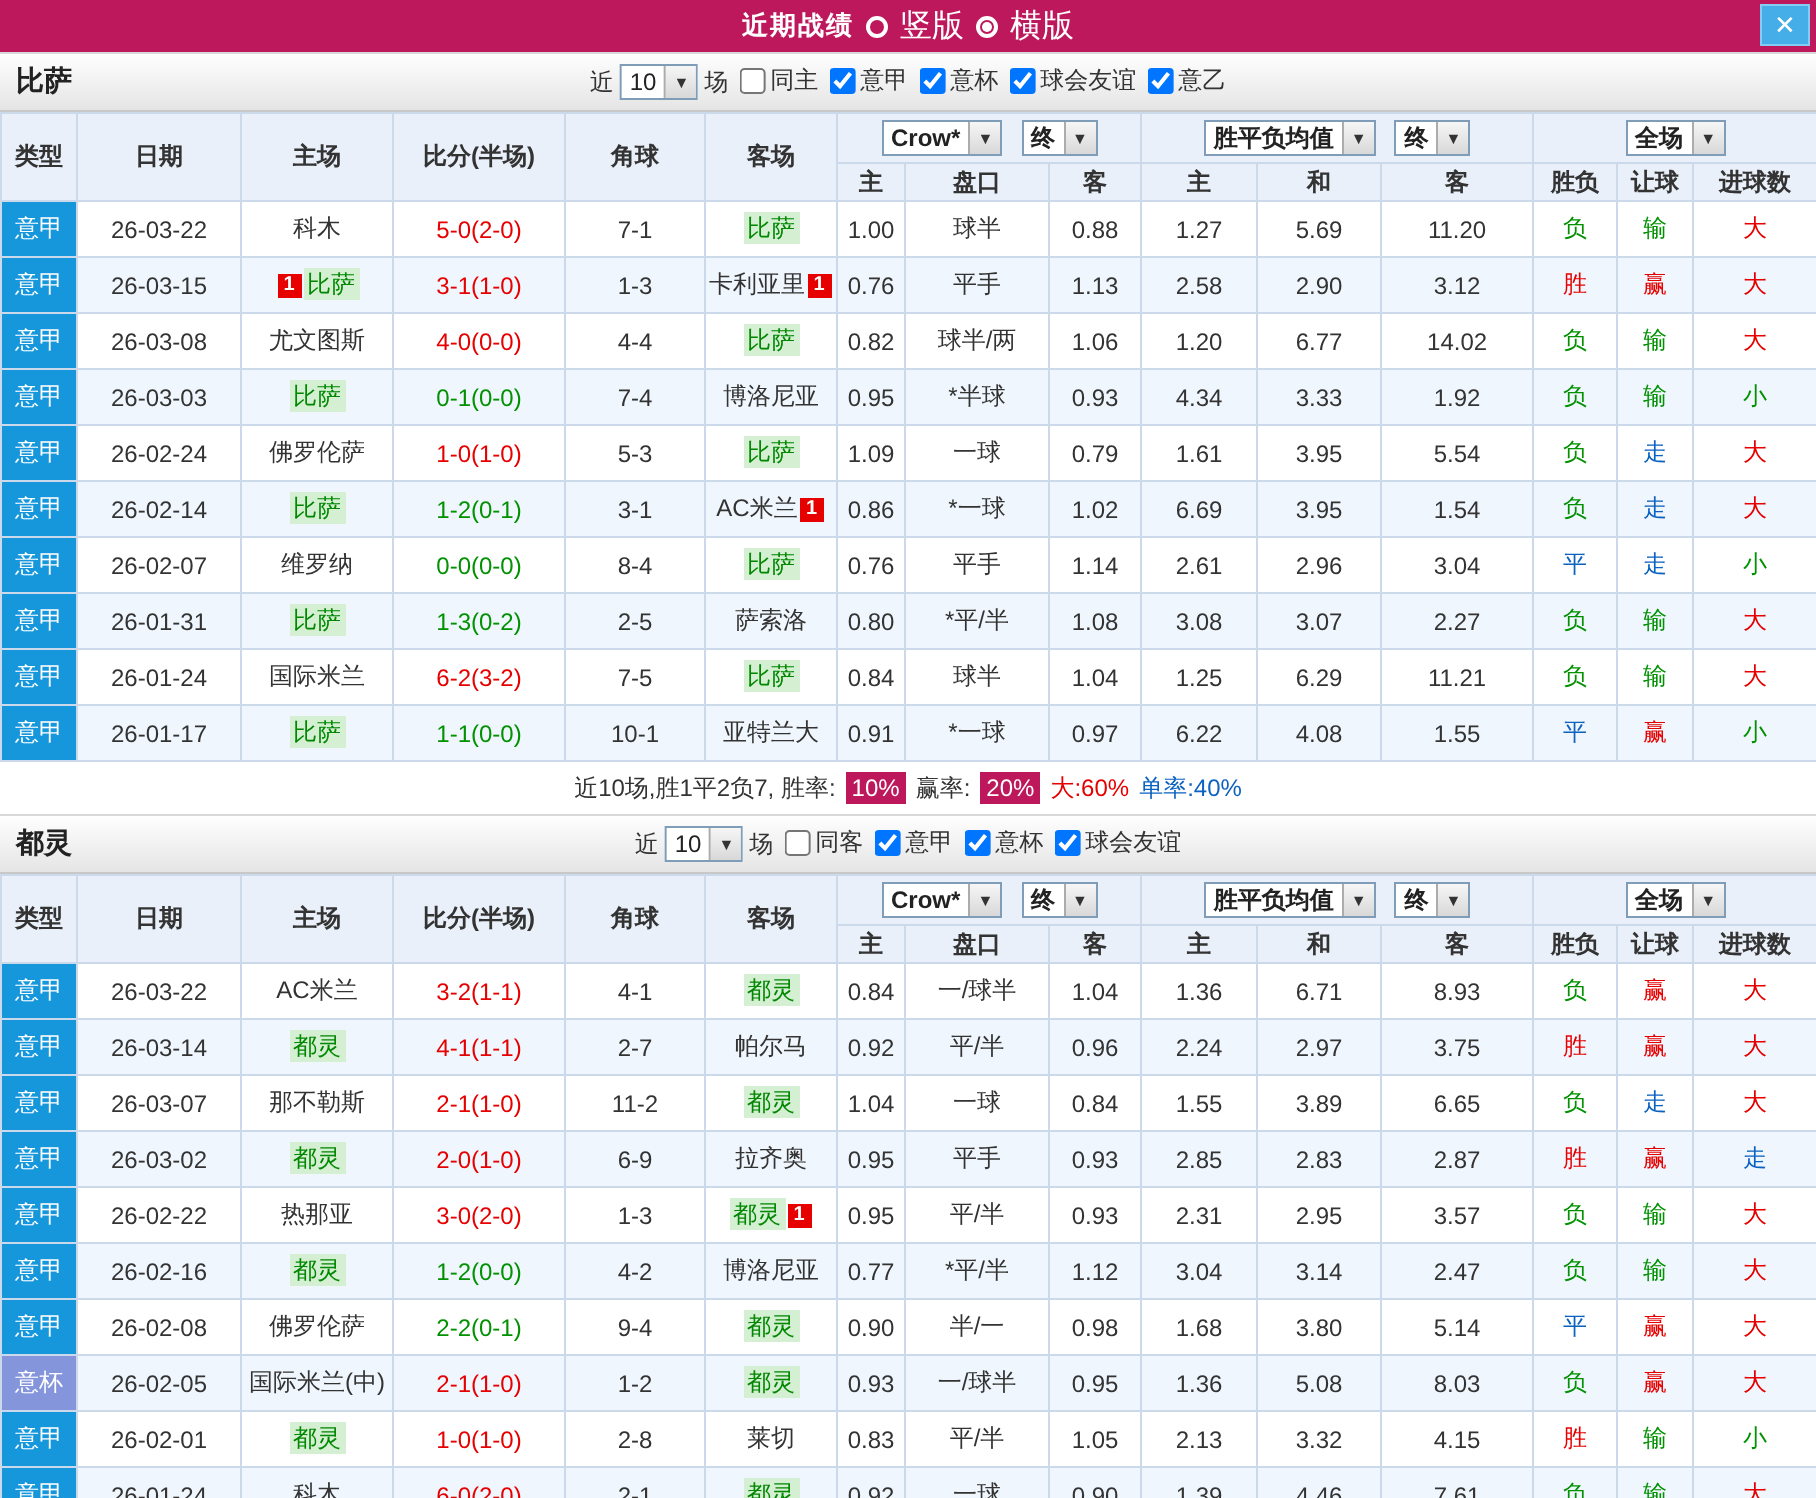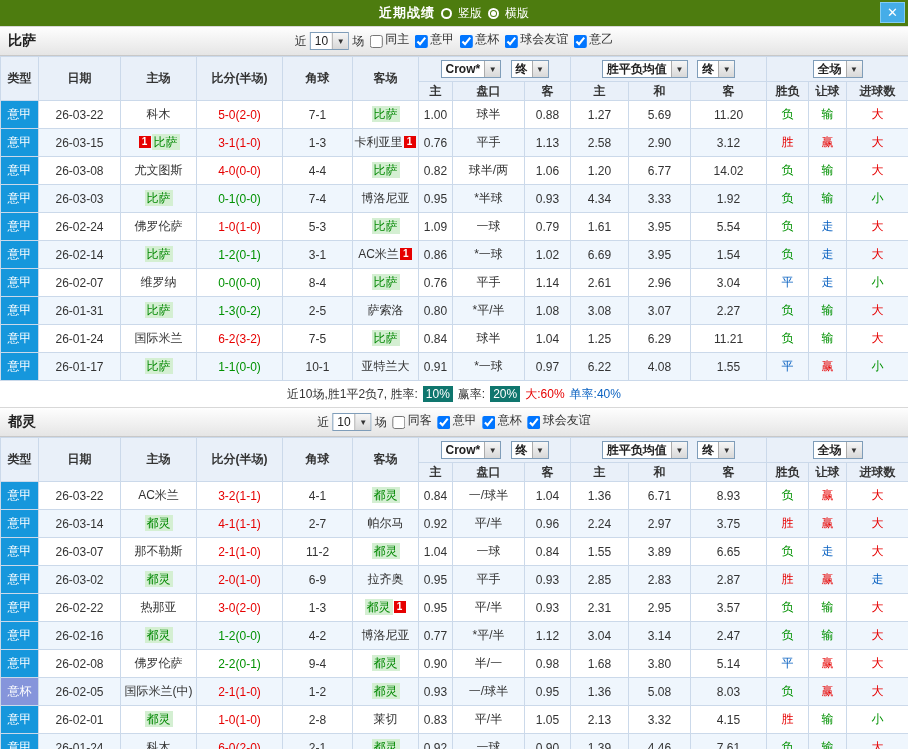--- a/index.html
+++ b/index.html
@@ -1,47 +1,47 @@
 <!DOCTYPE html>
 <html><head>
 <meta charset="utf-8">
 <style>
 *{margin:0;padding:0;box-sizing:border-box}
 html,body{width:908px;height:749px;overflow:hidden}
 body{font-family:"Liberation Sans","DejaVu Sans",sans-serif;font-size:12px;color:#333;background:#fff}
-.topbar{height:26px;background:#4d7c0f;position:relative;display:flex;align-items:center;justify-content:center;gap:6px;color:#fff}
+.topbar{height:26px;background:#be185d;position:relative;display:flex;align-items:center;justify-content:center;gap:6px;color:#fff}
 .topbar .title{font-weight:bold;font-size:13px;letter-spacing:1px}
 .radio{width:11px;height:11px;border:2px solid #fff;border-radius:50%;display:inline-block;position:relative;background:transparent;cursor:pointer}
 .radio.on::after{content:"";position:absolute;left:1px;top:1px;right:1px;bottom:1px;border-radius:50%;background:#fff}
-.rlabel{font-size:12px;cursor:pointer}
+.rlabel{font-size:16px;cursor:pointer}
 .closebtn{position:absolute;right:3px;top:2px;width:25px;height:21px;background:#45ADE8;border:1px solid #83CCF3;color:#fff;font-weight:bold;text-align:center;line-height:19px;font-size:13px;cursor:pointer}
 .secbar{height:30px;background:linear-gradient(#FEFEFE,#E5E5E5);border-top:1px solid #D8D8D8;border-bottom:1px solid #C8C8C8;position:relative;display:flex;align-items:center}
 .secbar .team{font-weight:bold;font-size:14px;color:#222;margin-left:8px}
 .filters{position:absolute;left:50%;transform:translateX(-50%);display:flex;align-items:center;white-space:nowrap}
-.filters label{display:inline-flex;align-items:flex-end;cursor:pointer}
+.filters label{display:inline-flex;align-items:center;cursor:pointer}
 .filters input{width:13px;height:13px;margin:0 2px 0 6px}
 .sel{display:inline-flex;align-items:stretch;border:1px solid #7F9DB9;background:#fff;height:18px;margin:0 3px;vertical-align:middle;cursor:pointer}
 .sel .txt{padding:0 4px;line-height:16px;white-space:nowrap;color:#222}
 .sel .arr{width:16px;background:linear-gradient(#F6F6F6,#D8D8D8);border-left:1px solid #ACACAC;font-size:8px;display:flex;align-items:center;justify-content:center;color:#333}
 table{width:908px;border-collapse:collapse;table-layout:fixed}
 th,td{border:1px solid #CBD9EA;text-align:center;white-space:nowrap;overflow:hidden}
 thead th{background:#E9F0F9;color:#333;font-weight:bold}
 tr.hr1 th{height:25px}
 tr.hr2 th{height:19px;font-size:12px}
 tbody td{height:28px;font-size:12px}
 tbody tr:nth-child(even){background:#EFF6FD}
 td.tcell{color:#fff;background:#1697DC;font-size:12px}
 td.tcell.cup{background:#8595DB}
 .hl{background:#D4EFD2;color:#018701;padding:1px 2px}
 .badge{display:inline-block;background:#E60000;color:#fff;font-size:10px;line-height:12px;min-width:12px;height:12px;margin:0 1px;vertical-align:1px;font-weight:bold}
 .c-red{color:#E60000}
 .c-green{color:#019101}
 .c-blue{color:#0B62C1}
 .summary{height:26px;display:flex;align-items:center;justify-content:center;gap:5px;background:#fff}
-.pct{background:#0f766e;color:#fff;padding:0 3px;line-height:16px}
+.pct{background:#be185d;color:#fff;padding:0 3px;line-height:16px}
 </style>
 </head>
 <body>
 
 <div class="topbar">
   <span class="title">近期战绩</span>
   <span class="radio"></span>
   <span class="rlabel">竖版</span>
   <span class="radio on"></span>
   <span class="rlabel">横版</span>

